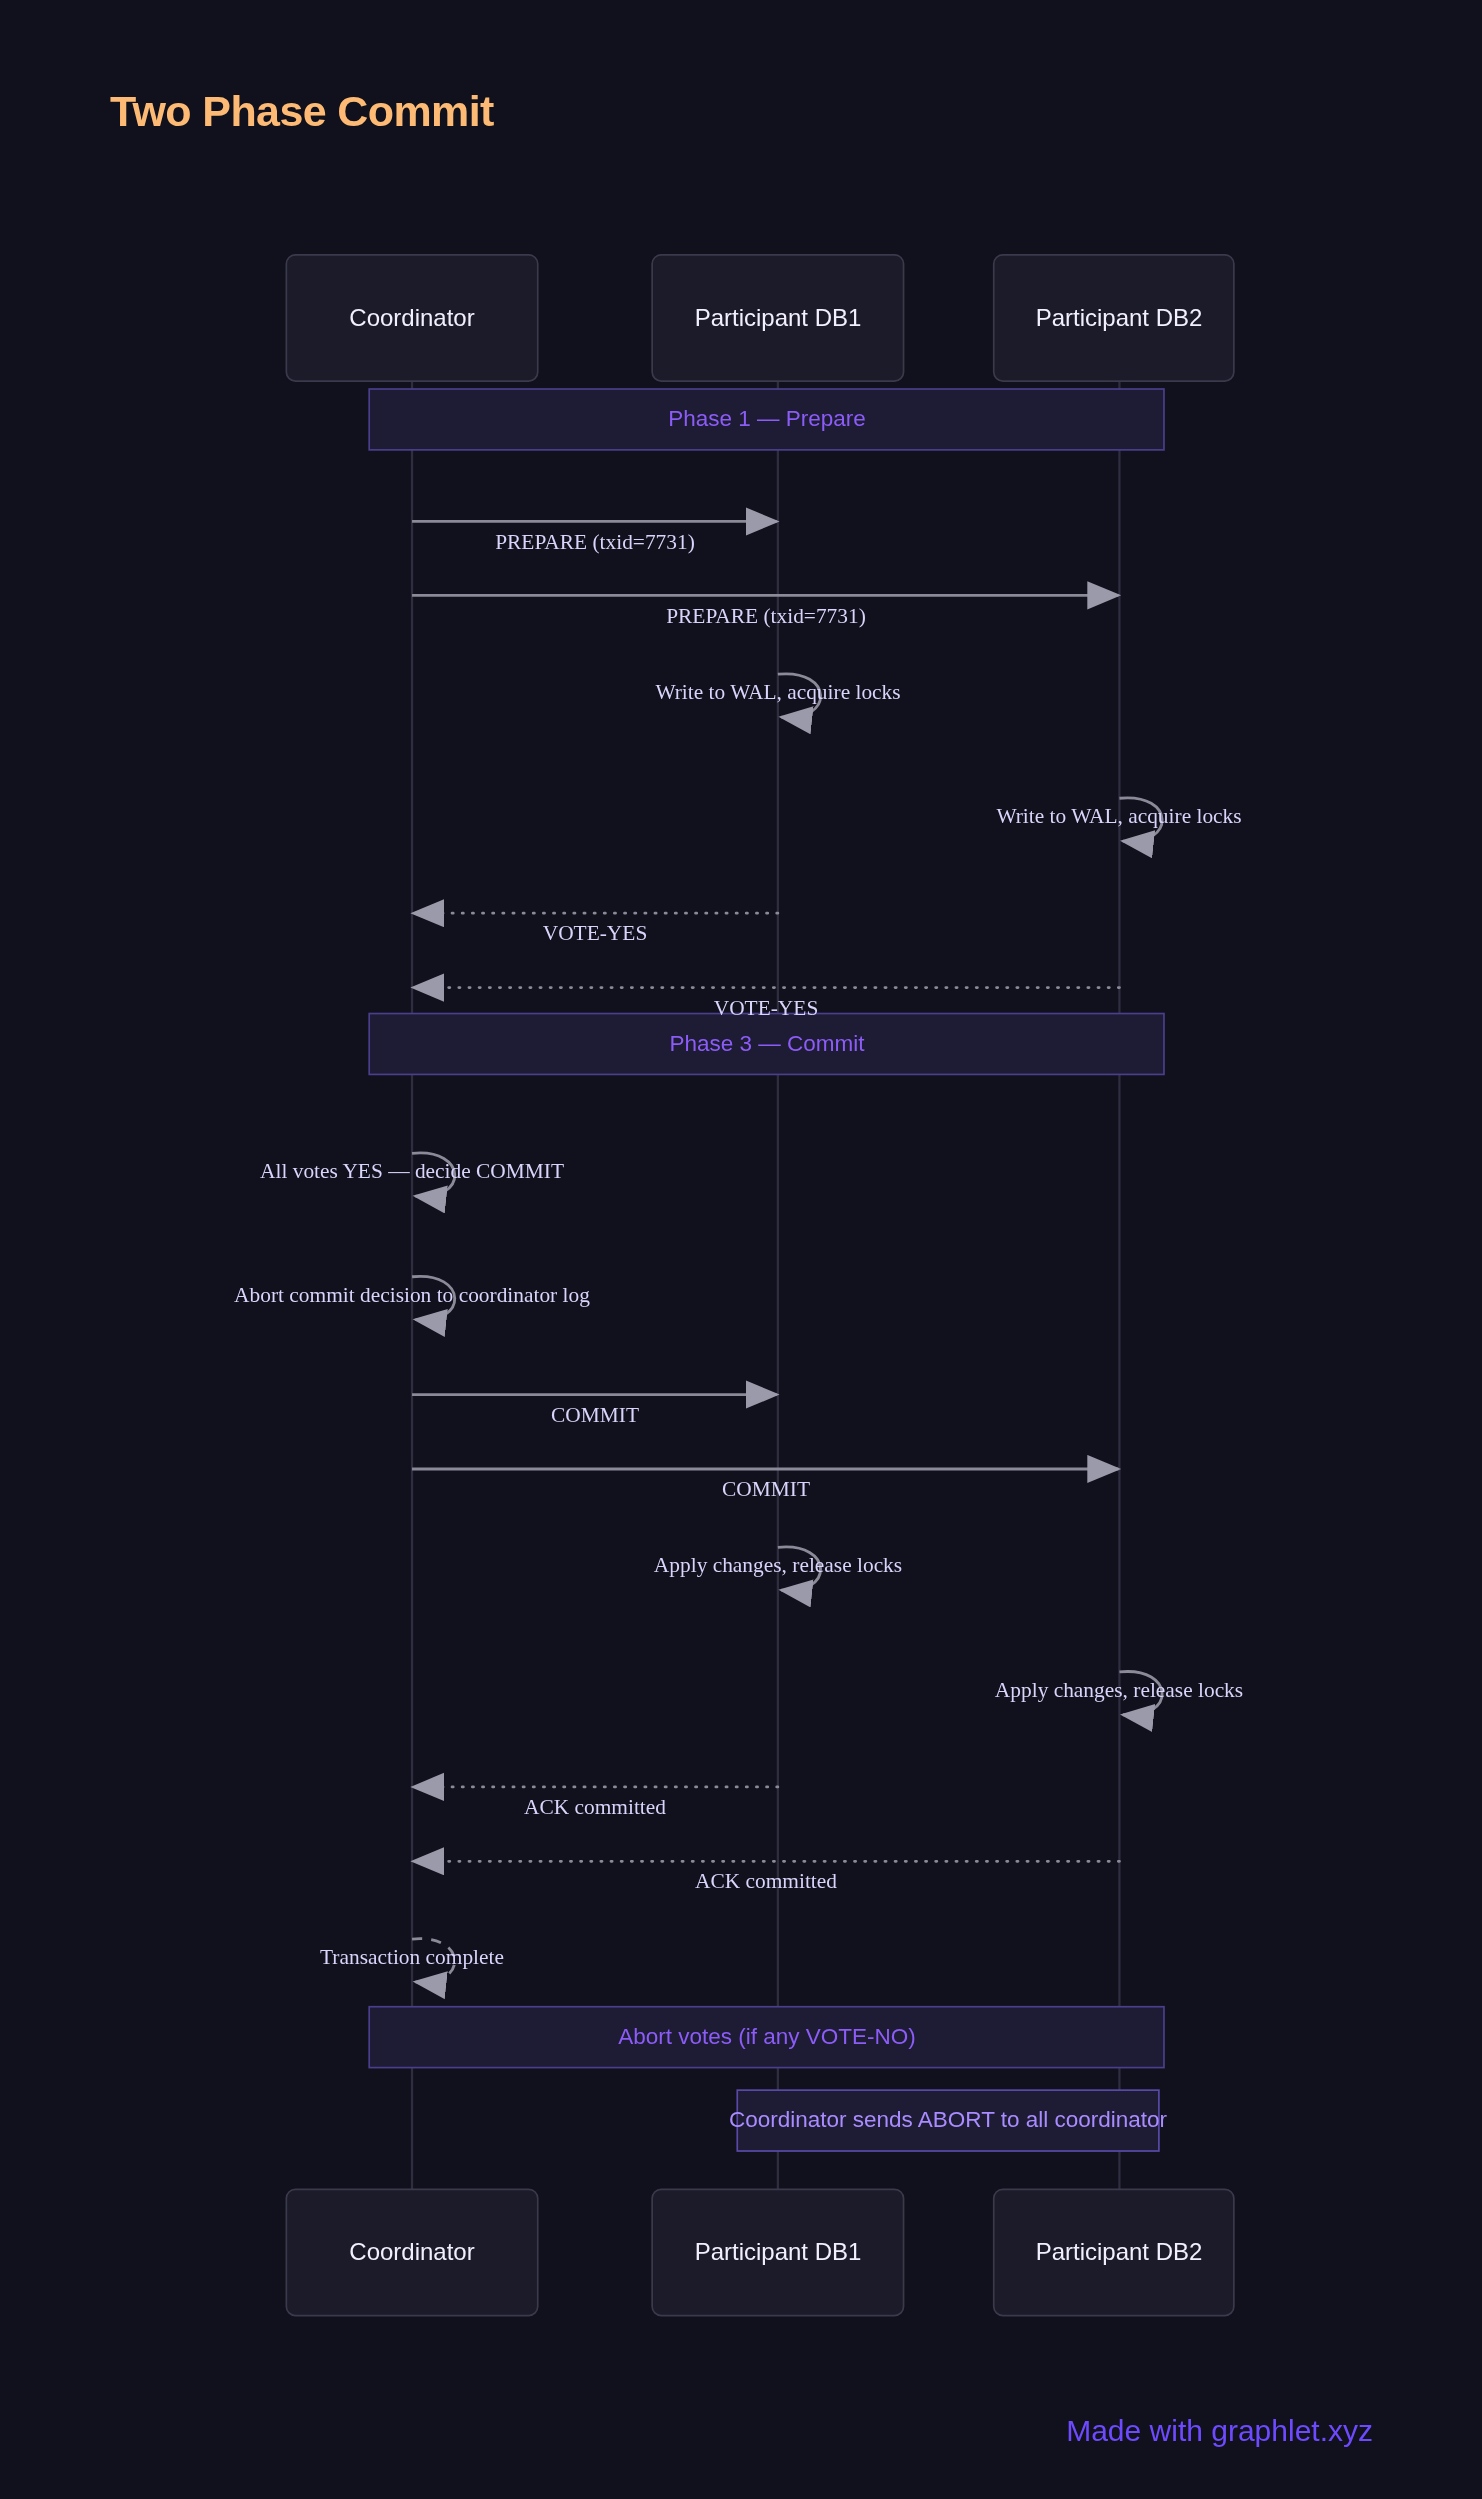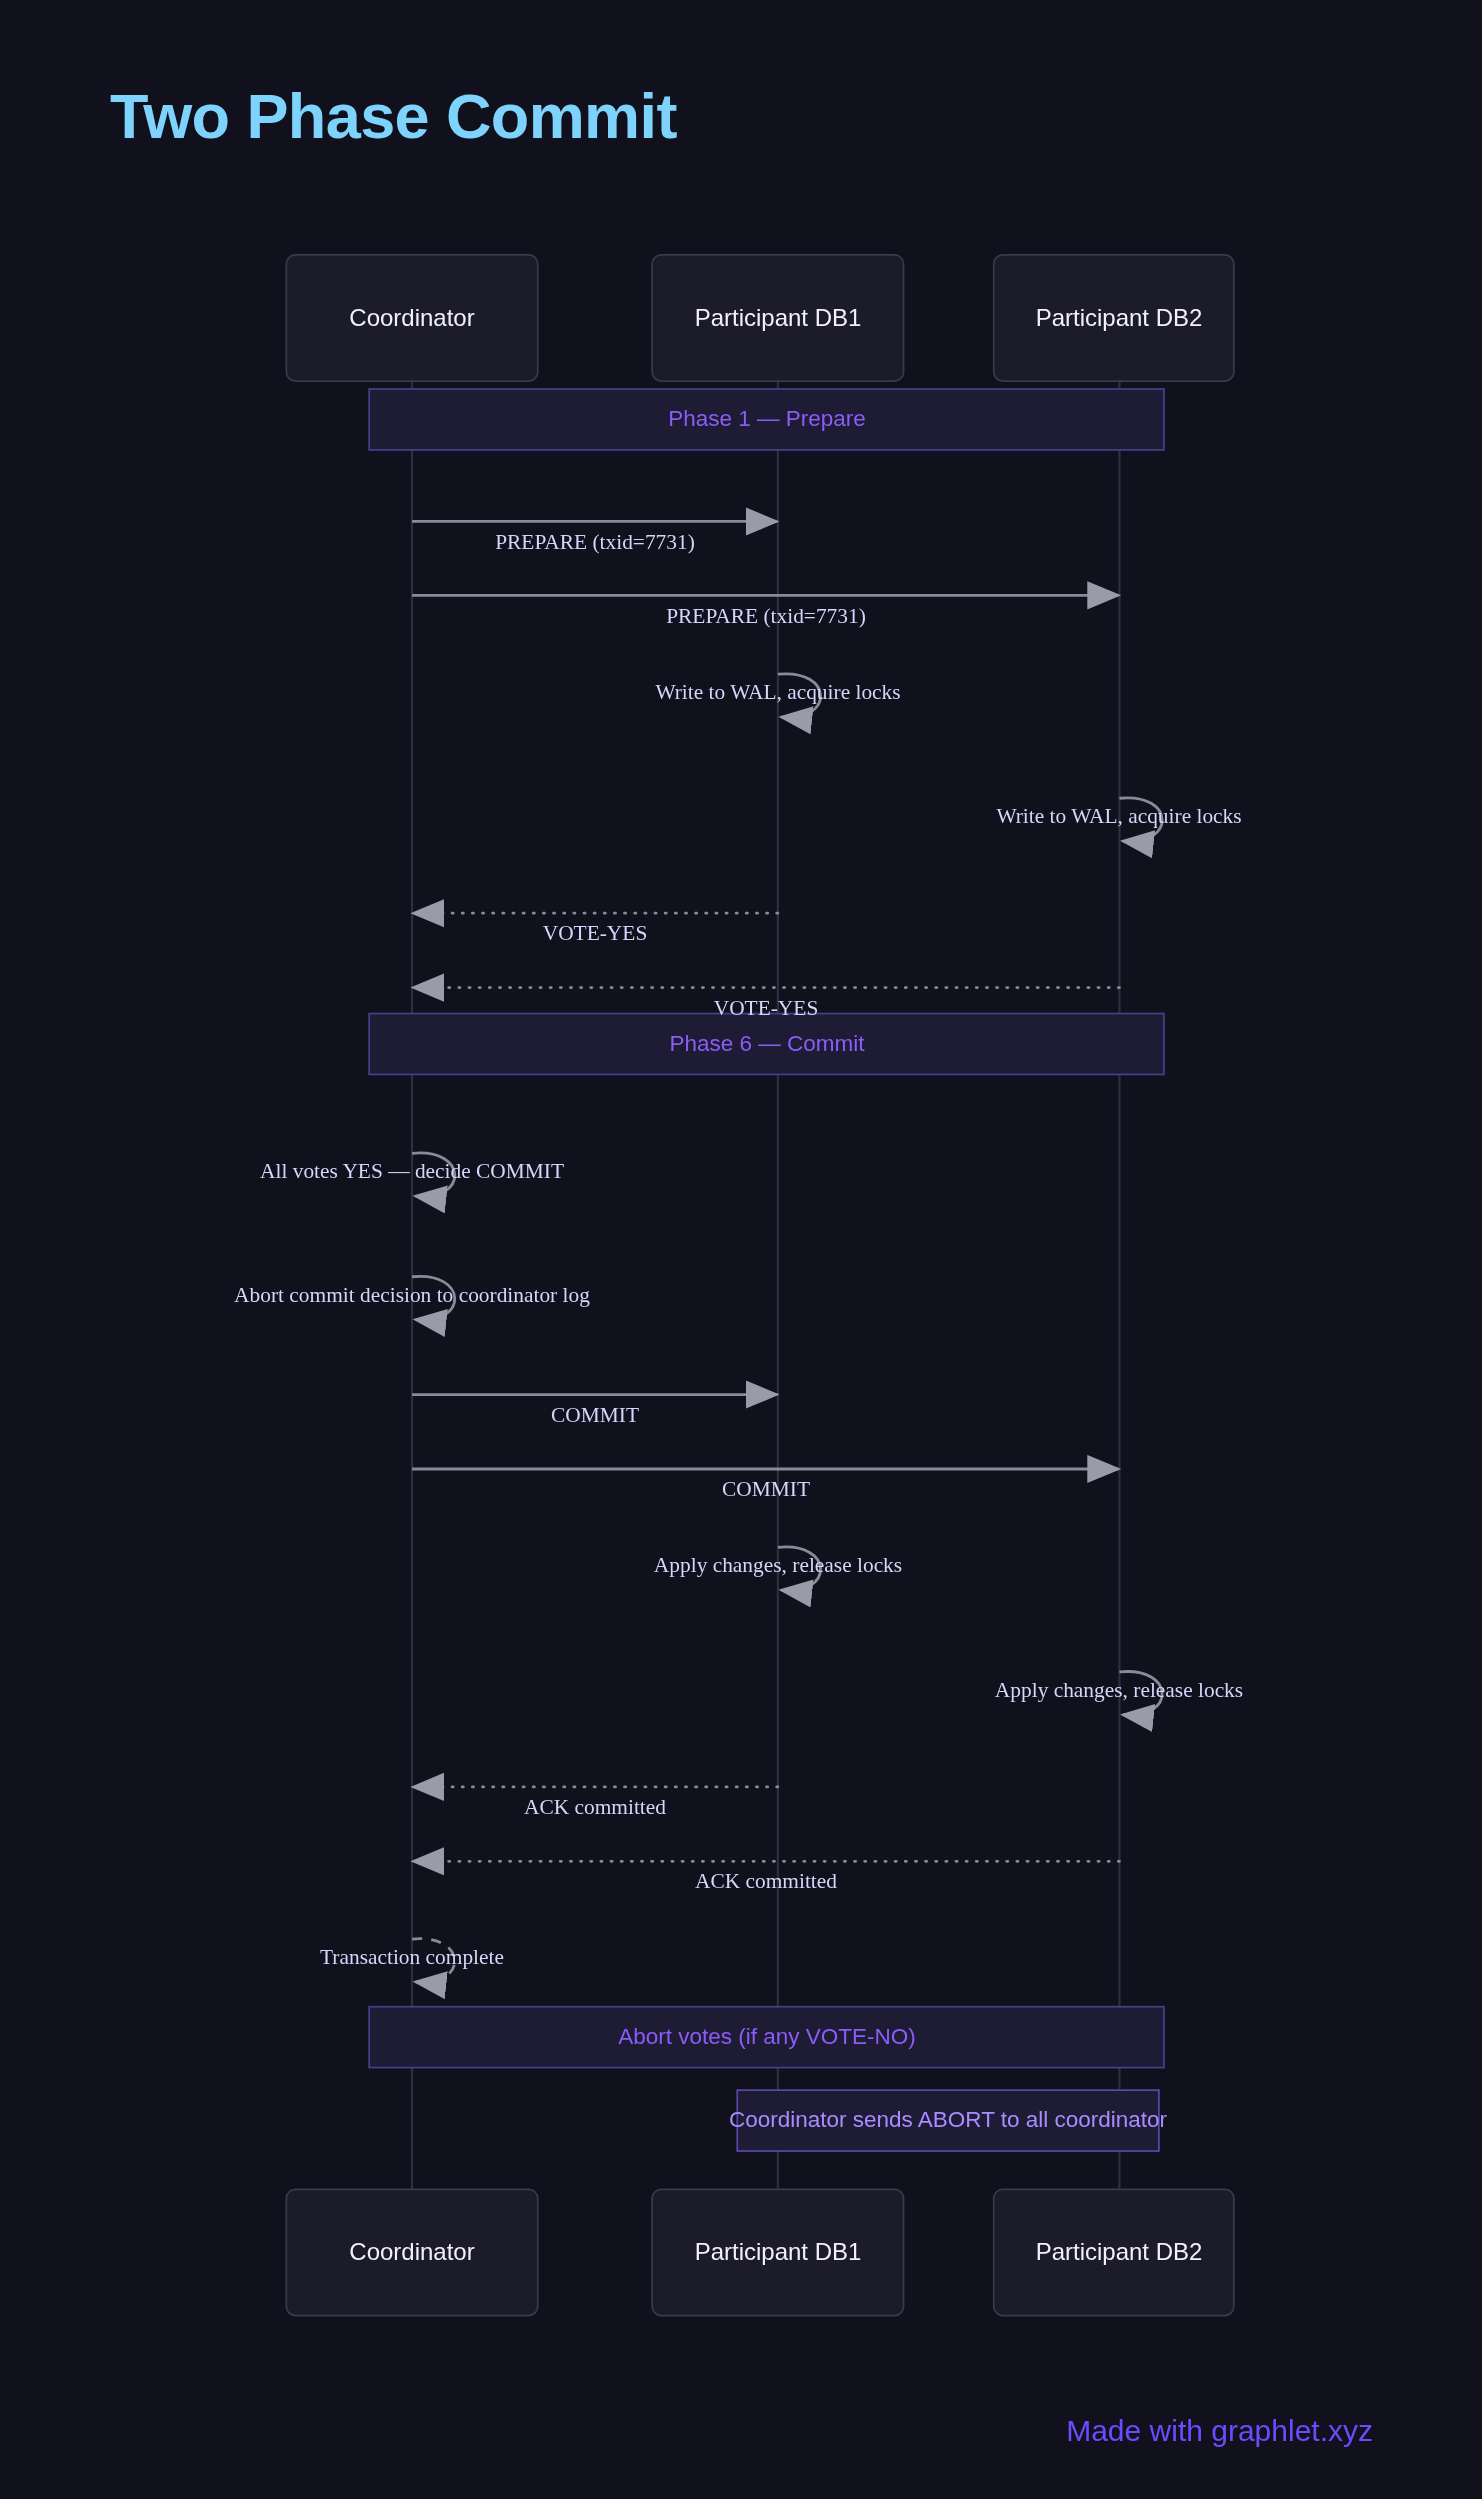--- a/index.html
+++ b/index.html
@@ -6,22 +6,22 @@
   body{
     width:1483px; height:2500px;
     background:#10111c;
     font-family:"Liberation Sans", sans-serif;
     overflow:hidden;
     position:relative;
   }
   #stage{position:absolute;left:0;top:0;width:1483px;height:2500px;}
   #diagram{position:absolute;left:0;top:0;}
   .title{
-    position:absolute; left:110px; top:80px;
-    font-size:63px; font-weight:bold; color:#7dd3fc;
+    position:absolute; left:110px; top:87px;
+    font-size:43px; font-weight:bold; color:#fdba74;
     letter-spacing:-0.6px; white-space:nowrap;
   }
   .footer{
     position:absolute; right:110px; top:2414px;
     font-size:30px; color:#6d4aff;
     font-family:Liberation Sans, sans-serif; white-space:nowrap;
     text-align:right;
   }
   .lbl{
     position:absolute; color:#d9d4fb; font-size:21.4px;
@@ -96,21 +96,21 @@
         <rect x="508" y="3884" width="446" height="224" rx="16" ry="16" fill="#1c1b2a" stroke="#3a3a4c" stroke-width="3"></rect>
         <rect x="1157" y="452" width="446" height="224" rx="16" ry="16" fill="#1c1b2a" stroke="#3a3a4c" stroke-width="3"></rect>
         <rect x="1157" y="3884" width="446" height="224" rx="16" ry="16" fill="#1c1b2a" stroke="#3a3a4c" stroke-width="3"></rect>
         <rect x="1763" y="452" width="426" height="224" rx="16" ry="16" fill="#1c1b2a" stroke="#3a3a4c" stroke-width="3"></rect>
         <rect x="1763" y="3884" width="426" height="224" rx="16" ry="16" fill="#1c1b2a" stroke="#3a3a4c" stroke-width="3"></rect>
       </g>
   </svg>
 
   <div id="labels">
       <div class="phaselbl" style="left: 767px; top: 419px;">Phase 1 — Prepare</div>
-      <div class="phaselbl" style="left: 767px; top: 1044px;">Phase 6 — Commit</div>
+      <div class="phaselbl" style="left: 767px; top: 1044px;">Phase 3 — Commit</div>
       <div class="phaselbl" style="left: 767px; top: 2037px;">Abort votes (if any VOTE-NO)</div>
       <div class="notelbl" style="left: 948px; top: 2120px;">Coordinator sends ABORT to all coordinator</div>
       <div class="lbl" style="left: 595px; top: 498px;">PREPARE (txid=7731)</div>
       <div class="lbl" style="left: 766px; top: 572px;">PREPARE (txid=7731)</div>
       <div class="lbl" style="left: 778px; top: 648px;">Write to WAL, acquire locks</div>
       <div class="lbl" style="left: 1119px; top: 772px;">Write to WAL, acquire locks</div>
       <div class="lbl" style="left: 595px; top: 889px;">VOTE-YES</div>
       <div class="lbl" style="left: 766px; top: 964px;">VOTE-YES</div>
       <div class="lbl" style="left: 412px; top: 1127px;">All votes YES — decide COMMIT</div>
       <div class="lbl" style="left: 412px; top: 1251px;">Abort commit decision to coordinator log</div>

